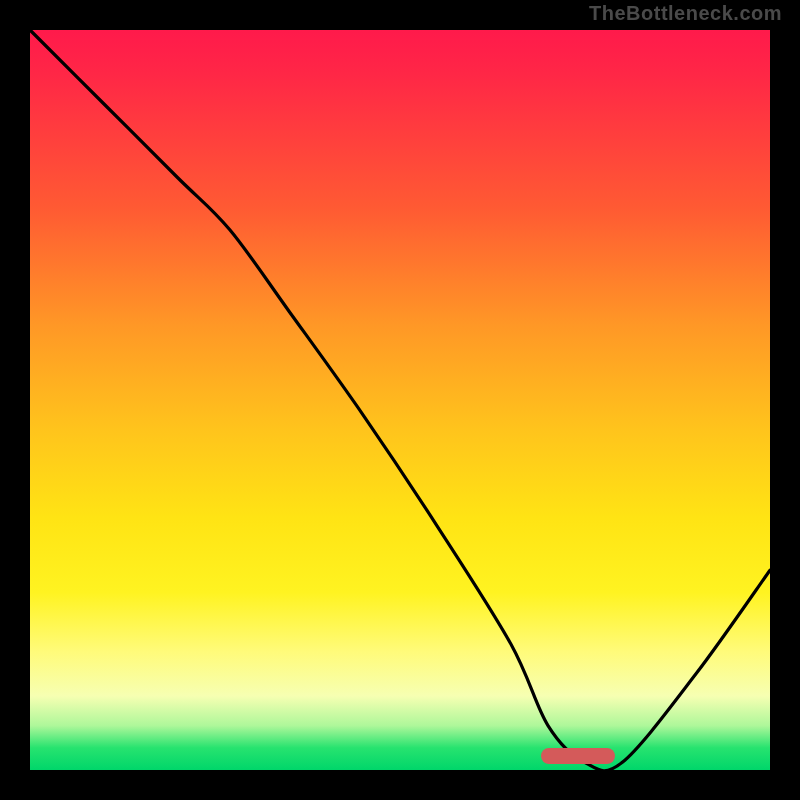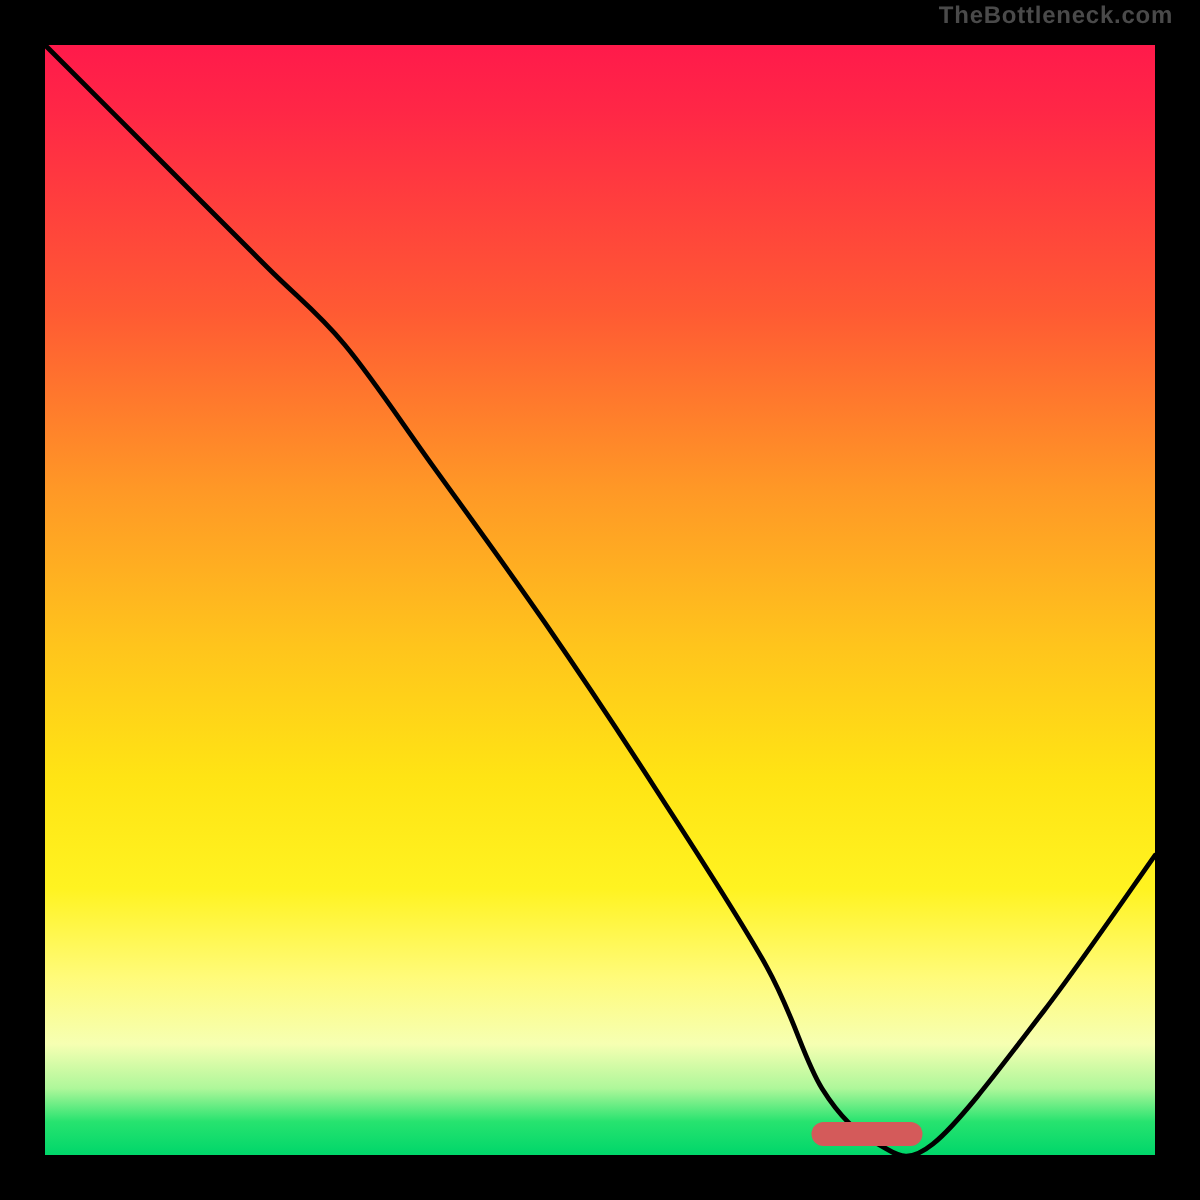--- a/index.html
+++ b/index.html
@@ -14,21 +14,21 @@
   .frame {
     position: relative;
     width: 800px;
     height: 800px;
     background: #000;
   }
   .watermark {
     position: absolute;
     top: 2px;
     right: 18px;
-    font-size: 16px;
+    font-size: 20px;
     font-weight: 600;
     color: #4a4a4a;
     letter-spacing: 0.5px;
   }
   .plot-area {
     position: absolute;
     left: 30px;
     top: 30px;
     width: 740px;
     height: 740px;

